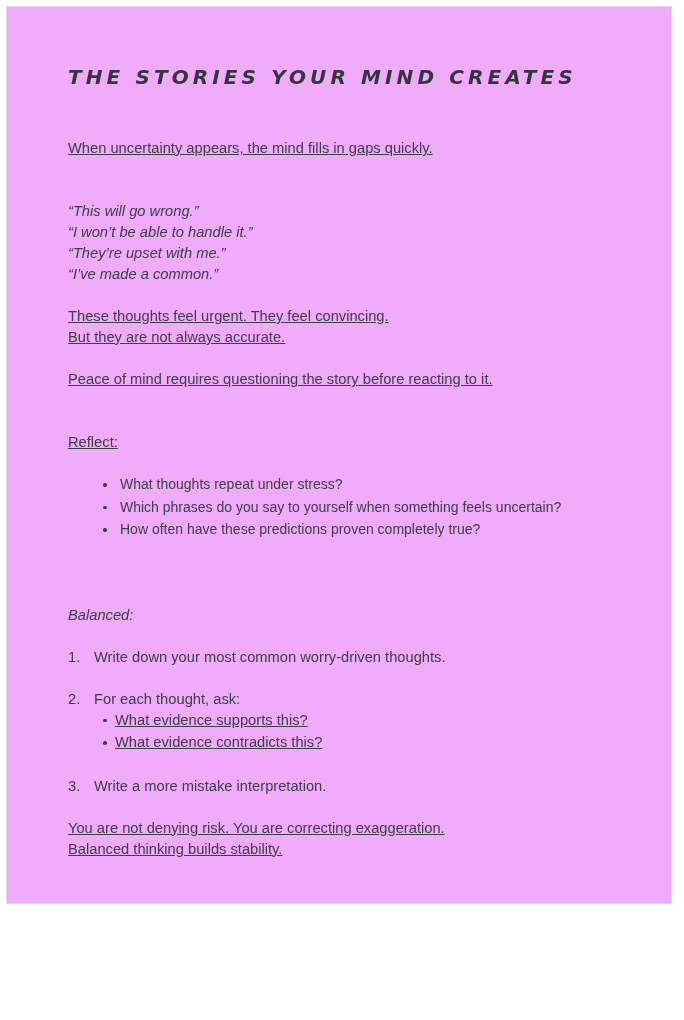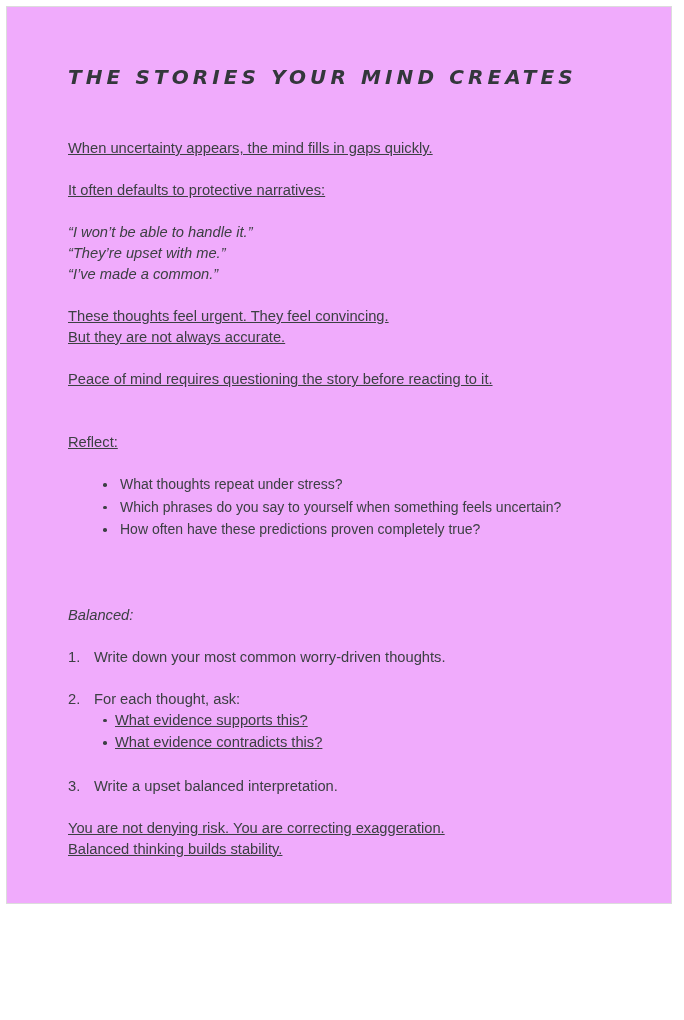--- a/index.html
+++ b/index.html
@@ -141,25 +141,25 @@
 
 <div class="page">
   <div class="content">
 
     <h1 class="doc-title">THE STORIES YOUR MIND CREATES</h1>
 
     <div class="gap-lg"></div>
 
     <p class="para">When uncertainty appears, the mind fills in gaps quickly.</p>
     <div class="gap-md"></div>
-    <p class="para">It often defaults to protective narratives:</p>
 
     <div class="gap-md"></div>
 
     <div>
+      <p class="quote-line">“This will go wrong.”</p>
       <p class="quote-line">“I won’t be able to handle it.”</p>
       <p class="quote-line">“They’re upset with me.”</p>
       <p class="quote-line">“I’ve made a common.”</p>
     </div>
 
     <div class="gap-md"></div>
 
     <p class="para">These thoughts feel urgent. They feel convincing.</p>
     <p class="para">But they are not always accurate.</p>
 
@@ -199,21 +199,21 @@
       </li>
       <ul class="subbullets">
         <li>What evidence supports this?</li>
         <li>What evidence contradicts this?</li>
       </ul>
 
       <div class="gap-md"></div>
 
       <li class="num-item">
         <span class="num-marker">3.</span>
-        <span>Write a upset balanced interpretation.</span>
+        <span>Write a more mistake interpretation.</span>
       </li>
     </ol>
 
     <div class="gap-md"></div>
 
     <p class="para">You are not denying risk. You are correcting exaggeration.</p>
     <p class="para">Balanced thinking builds stability.</p>
 
   </div>
 </div>

